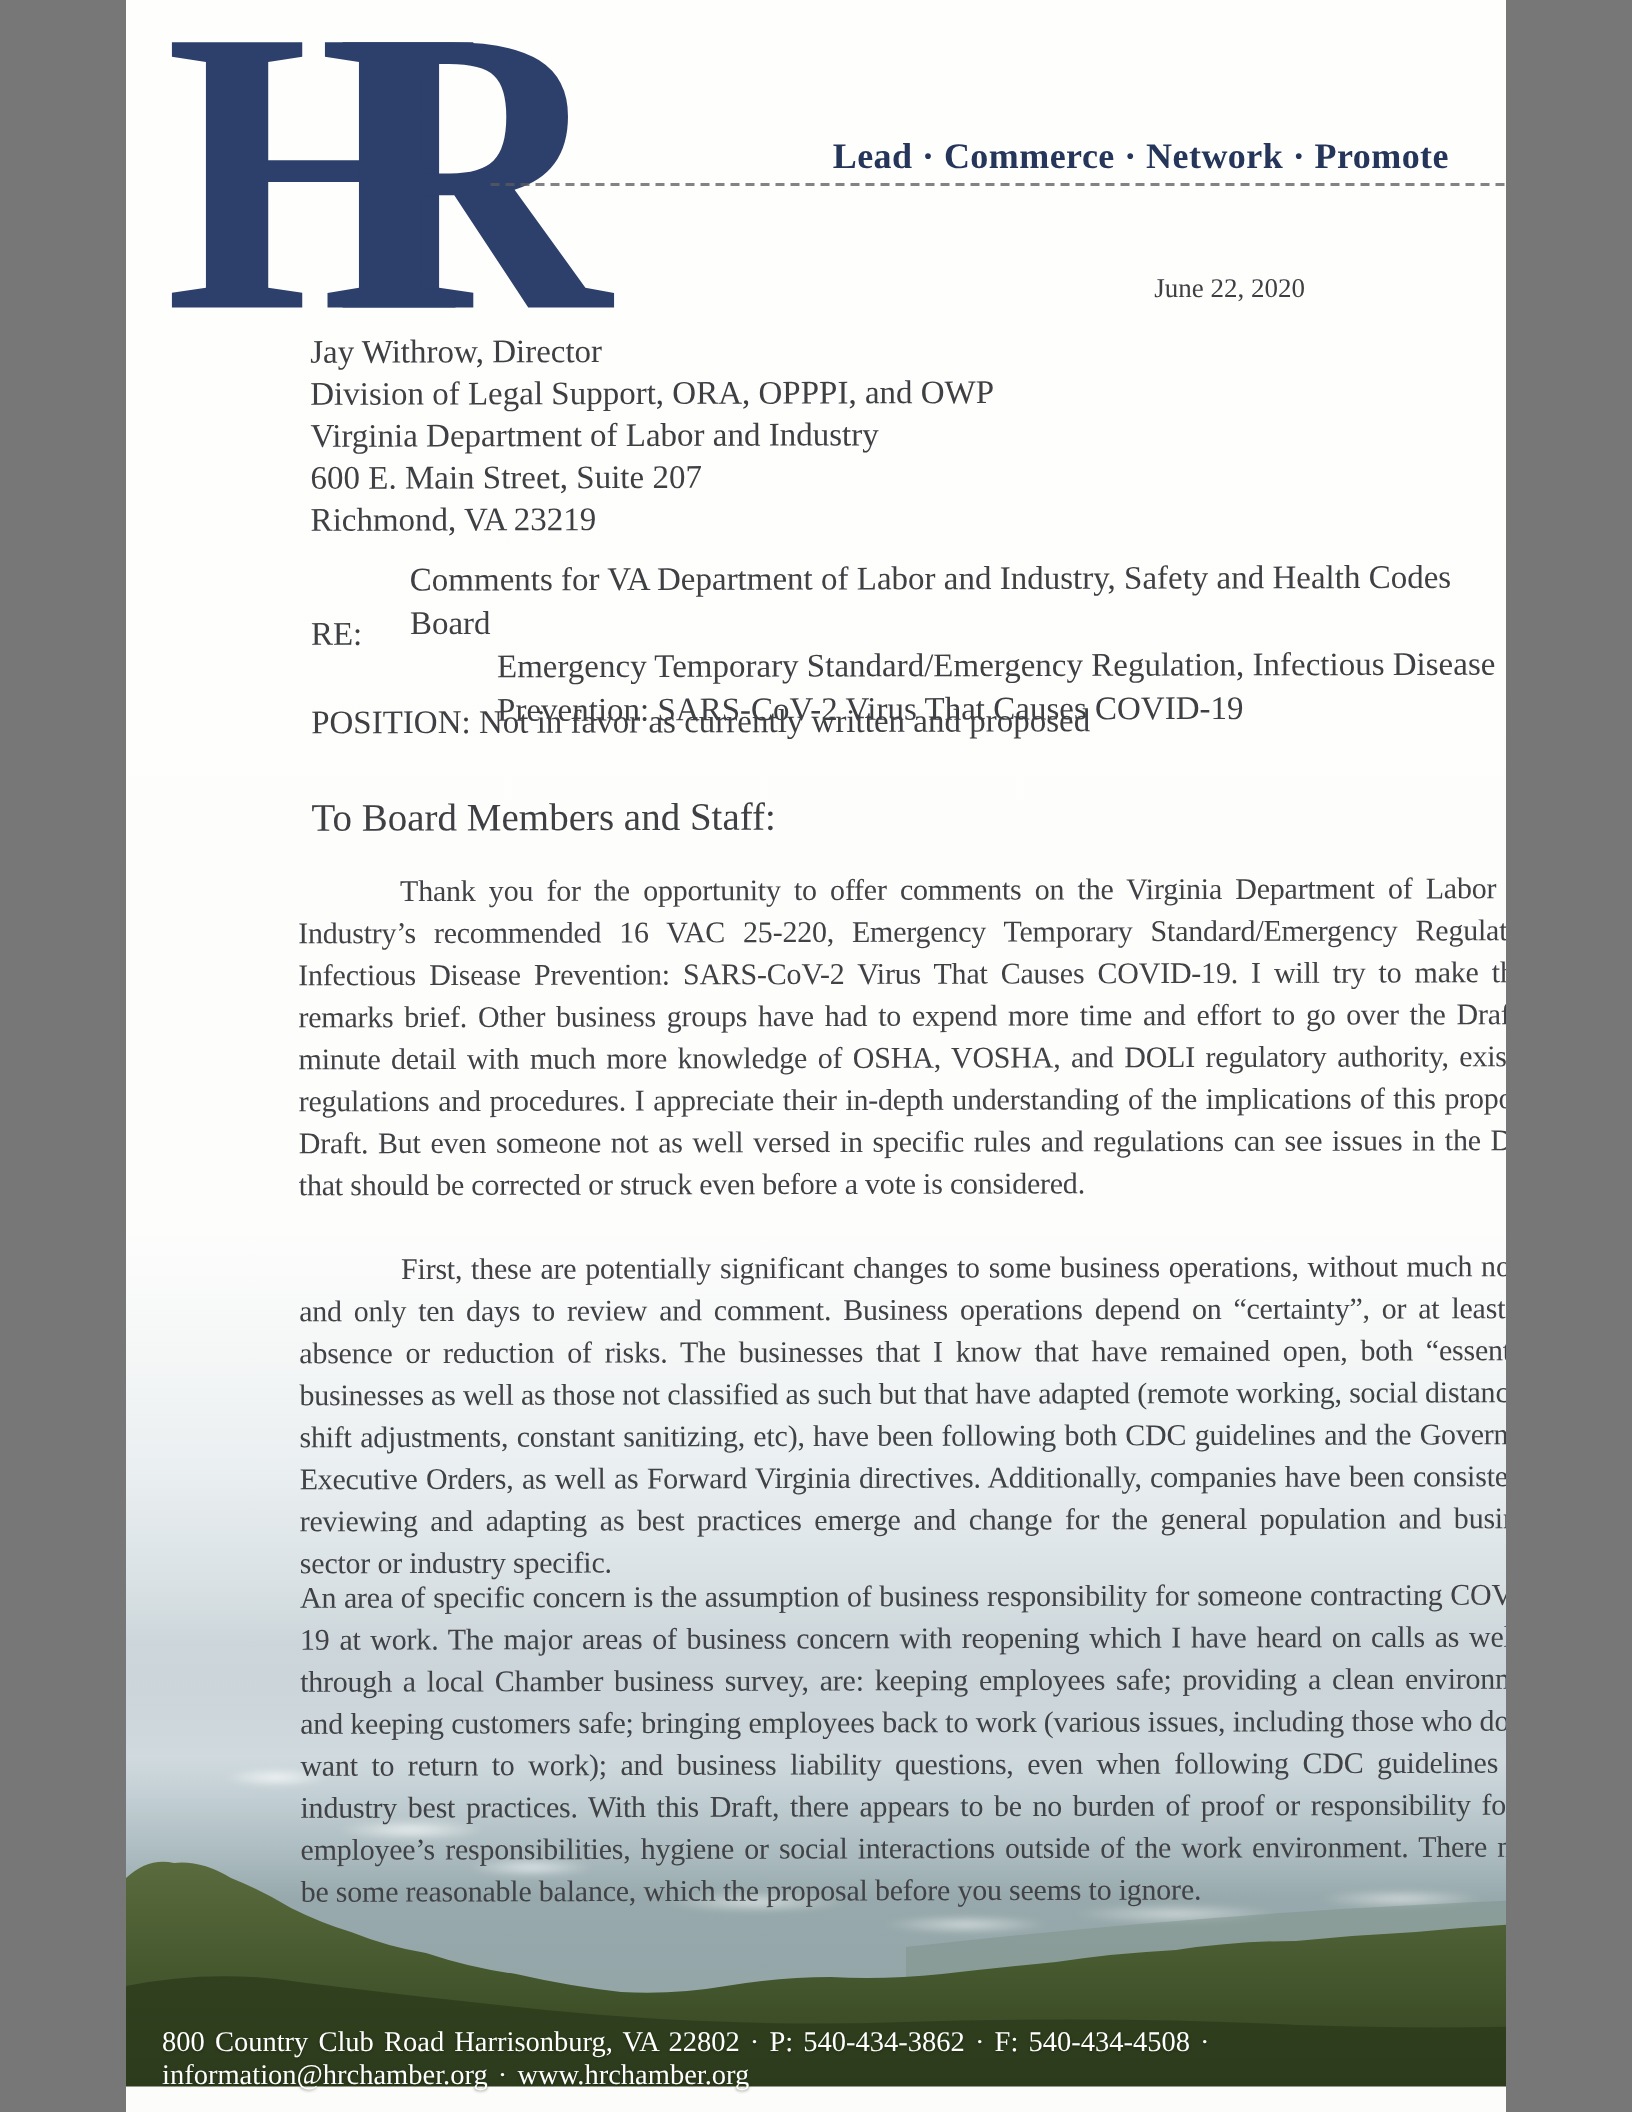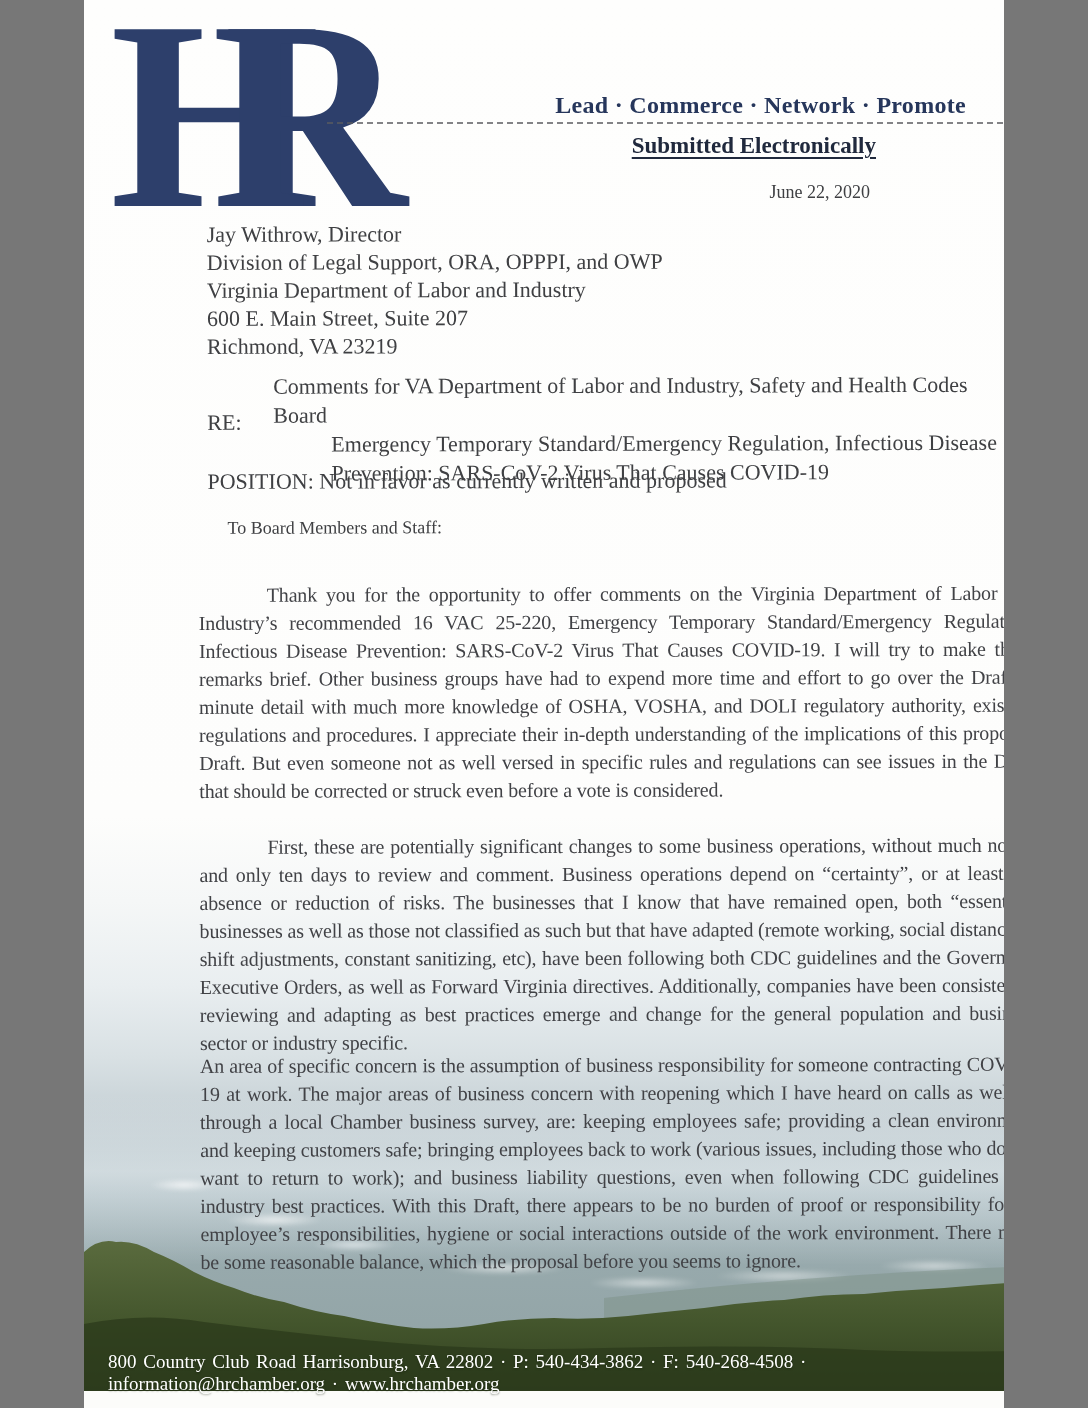--- a/index.html
+++ b/index.html
@@ -78,21 +78,21 @@
   }
   .date-line { position:absolute; top:182px; right:134px; font-size:18px; }
 
   
   .content { position:absolute; left:0; top:0; width:100%; height:100%; transform:rotate(-0.15deg); }
   .address { position:absolute; left:124px; top:220px; font-size:22px; line-height:28px; }
   .subject { position:absolute; left:124px; top:371px; font-size:22px; line-height:29px; display:flex; }
   .subject .re-label { width:66px; flex:0 0 66px;margin-top:36px; }
   .subject .re-lines .indent { padding-left:58px; }
   .position-line { position:absolute; left:124px; top:468px; font-size:22px; }
-  .salutation { position:absolute; left:124px; top:517px; font-size:18px;margin-left:20px; }
+  .salutation { position:absolute; left:124px; top:530px; font-size:26px; }
   .para {
     position:absolute; left:115px; width:836px;
     font-size:20px; line-height:28px; letter-spacing:-0.15px;
     text-align:justify; color:#414246;
   }
   .para.p1 { top:560px; text-indent:68px; }
   .para.p2 { top:812px; text-indent:68px; }
   .para.p3 { top:1031px; }
 
   
@@ -133,21 +133,20 @@
              Q580,106 620,102 Q660,96 700,94 Q740,88 780,88 Q820,84 860,82 Q900,78 940,76
              Q980,72 1020,70 Q1055,66 1088,66 L1088,202 L0,202 Z" fill="url(#forestGrad)"></path>
     <path d="M0,118 Q60,106 120,116 Q200,126 280,134 Q400,146 520,142 Q660,138 780,144
              Q900,148 1000,142 Q1050,138 1088,140 L1088,202 L0,202 Z" fill="#2b391b" opacity="0.75"></path>
   </svg>
   <div class="scan-edge"></div>
 
   <div class="logo"><span class="logo-h">H</span><span class="logo-r">R</span></div>
   <div class="dashed-rule"></div>
   <div class="tagline">Lead · Commerce · Network · Promote</div>
-  <div class="submitted">Submitted Electronically</div>
   <div class="date-line">June 22, 2020</div>
 
   <div class="content">
 
     <div class="address">
       <div>Jay Withrow, Director</div>
       <div>Division of Legal Support, ORA, OPPPI, and OWP</div>
       <div>Virginia Department of Labor and Industry</div>
       <div>600 E. Main Street, Suite 207</div>
       <div>Richmond, VA 23219</div>
@@ -163,15 +162,15 @@
     </div>
 
     <div class="position-line">POSITION: Not in favor as currently written and proposed</div>
     <div class="salutation">To Board Members and Staff:</div>
 
     <p class="para p1">Thank you for the opportunity to offer comments on the Virginia Department of Labor and Industry’s recommended 16 VAC 25-220, Emergency Temporary Standard/Emergency Regulation, Infectious Disease Prevention: SARS-CoV-2 Virus That Causes COVID-19.  I will try to make these remarks brief. Other business groups have had to expend more time and effort to go over the Draft in minute detail with much more knowledge of OSHA, VOSHA, and DOLI regulatory authority, existing regulations and procedures. I appreciate their in-depth understanding of the implications of this proposed Draft. But even someone not as well versed in specific rules and regulations can see issues in the Draft that should be corrected or struck even before a vote is considered.</p>
     <p class="para p2">First, these are potentially significant changes to some business operations, without much notice and only ten days to review and comment. Business operations depend on “certainty”, or at least the absence or reduction of risks. The businesses that I know that have remained open, both “essential” businesses as well as those not classified as such but that have adapted (remote working, social distancing, shift adjustments, constant sanitizing, etc), have been following both CDC guidelines and the Governor’s Executive Orders, as well as Forward Virginia directives. Additionally, companies have been consistently reviewing and adapting as best practices emerge and change for the general population and business sector or industry specific.</p>
     <p class="para p3">An area of specific concern is the assumption of business responsibility for someone contracting COVID-19 at work. The major areas of business concern with reopening which I have heard on calls as well as through a local Chamber business survey, are: keeping employees safe; providing a clean environment and keeping customers safe; bringing employees back to work (various issues, including those who do not want to return to work); and business liability questions, even when following CDC guidelines and industry best practices. With this Draft, there appears to be no burden of proof or responsibility for an employee’s responsibilities, hygiene or social interactions outside of the work environment. There must be some reasonable balance, which the proposal before you seems to ignore.</p>
   </div>
 
-  <div class="footer-contact">800 Country Club Road  Harrisonburg, VA 22802  ·  P: 540-434-3862  ·  F: 540-268-4508  ·  information@hrchamber.org  ·  www.hrchamber.org</div>
+  <div class="footer-contact">800 Country Club Road  Harrisonburg, VA 22802  ·  P: 540-434-3862  ·  F: 540-434-4508  ·  information@hrchamber.org  ·  www.hrchamber.org</div>
 
 </div>
 
 </body></html>

